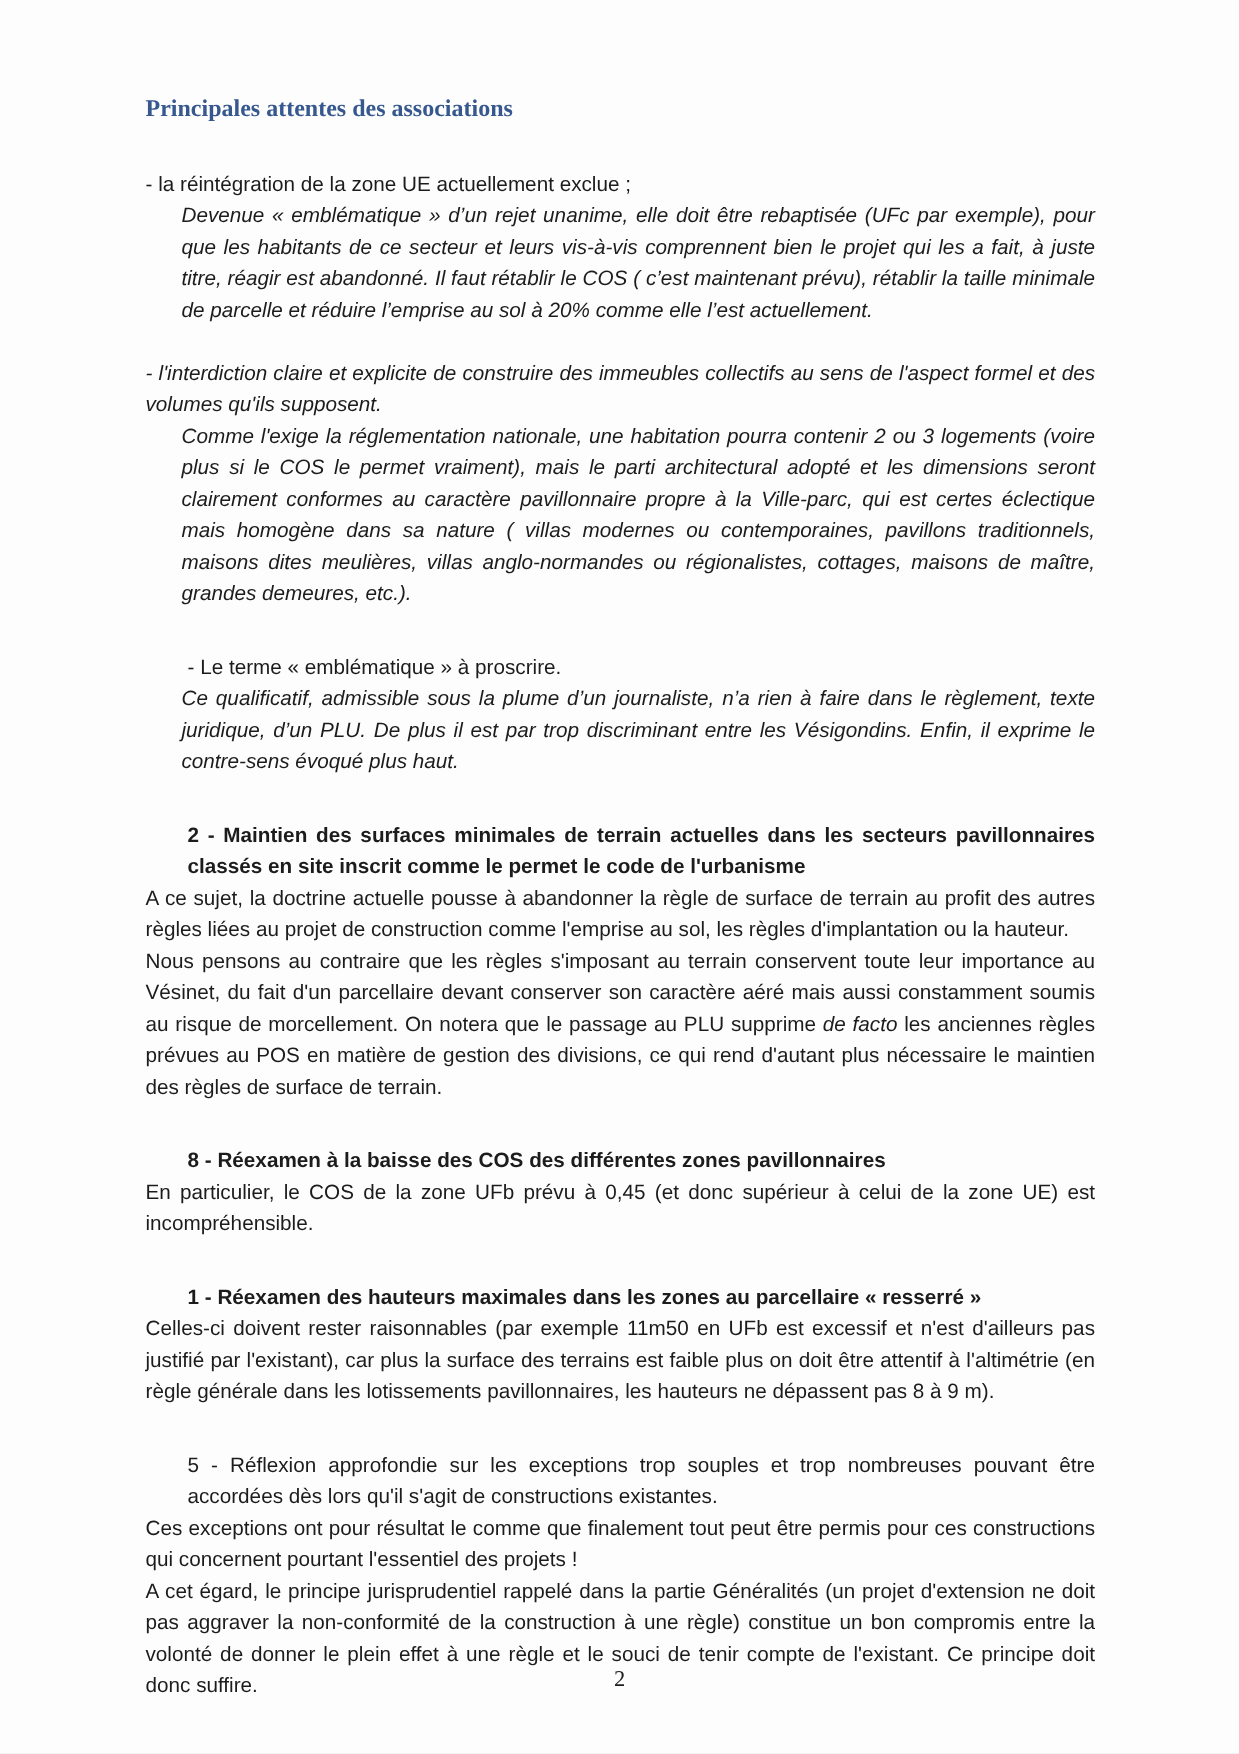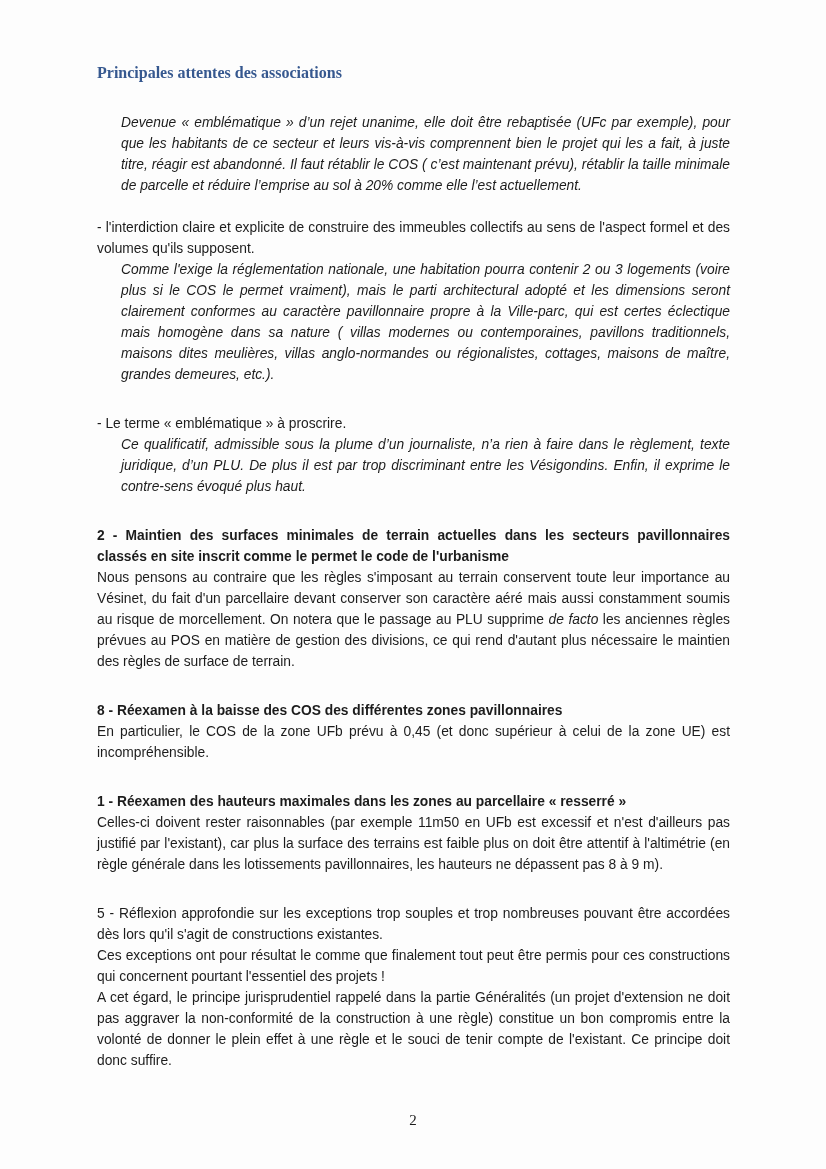--- a/index.html
+++ b/index.html
@@ -23,22 +23,22 @@
   .doc-title {
     font-family: "Liberation Serif", serif;
     font-size: 16px;
     font-weight: bold;
     color: #36588f;
     margin: 0 0 26px 0;
     line-height: 26px;
   }
   p { margin: 0; }
   .para { text-align: justify; }
-  .gap-top { margin-top: 21px; }
-  .gap-top-lg { margin-top: 28px; }
+  .gap-top { margin-top: 21px; font-style: italic; }
+  .gap-top-lg { margin-top: 28px; margin-left: 28px; }
   .sec-heading {
     font-weight: bold;
     text-align: justify;
   }
   .quote {
     font-style: italic;
     margin-left: 24px;
     text-align: justify;
   }
   .bold { font-weight: normal; }
@@ -54,29 +54,31 @@
     color: #1c1c1c;
   }
 </style>
 </head>
 <body>
 
 <div class="page">
 
   <h1 class="doc-title">Principales attentes des associations</h1>
 
+  <p class="para">- la réintégration de la zone UE actuellement exclue ;</p>
   <p class="quote">Devenue « emblématique » d’un rejet unanime, elle doit être rebaptisée (UFc par exemple), pour que les habitants de ce secteur et leurs vis-à-vis comprennent bien  le projet qui les a fait, à juste titre, réagir est abandonné. Il faut rétablir le COS ( c’est maintenant prévu), rétablir la taille minimale de parcelle et réduire l’emprise au sol à 20% comme elle l’est actuellement.</p>
 
   <p class="para gap-top">- l'interdiction claire et explicite de construire des immeubles collectifs au sens de l'aspect formel et des volumes qu'ils supposent.</p>
   <p class="quote">Comme l'exige la réglementation nationale, une habitation pourra contenir 2 ou 3 logements (voire plus si le COS le permet vraiment), mais le parti architectural adopté et les dimensions seront clairement conformes au caractère pavillonnaire propre à la Ville-parc, qui est certes éclectique mais homogène dans sa nature ( villas modernes ou contemporaines, pavillons traditionnels, maisons dites meulières, villas anglo-normandes ou régionalistes, cottages, maisons de maître, grandes demeures, etc.).</p>
 
   <p class="para gap-top-lg">- Le terme « emblématique » à proscrire.</p>
   <p class="quote">Ce qualificatif, admissible sous la plume d’un journaliste, n’a rien à faire dans le règlement, texte juridique, d’un PLU. De plus il est par trop discriminant entre les Vésigondins. Enfin, il exprime le contre-sens évoqué plus haut.</p>
 
   <p class="sec-heading gap-top-lg">2 - Maintien des surfaces minimales de terrain actuelles dans les secteurs pavillonnaires classés en site inscrit comme le permet le code de l'urbanisme</p>
+  <p class="para">A ce sujet, la doctrine actuelle pousse à abandonner la règle de surface de terrain au profit des autres règles liées au projet de construction comme l'emprise au sol, les règles d'implantation ou la hauteur.</p>
   <p class="para"><span>Nous pensons au contraire que les règles s'imposant au terrain conservent toute leur importance au Vésinet, du fait d'un parcellaire devant conserver son caractère aéré mais aussi constamment soumis au risque de morcellement. On notera que le passage au PLU supprime </span><span class="italic">de facto</span><span> les anciennes règles prévues au POS en matière de gestion des divisions, ce qui rend d'autant plus nécessaire le maintien des règles de surface de terrain.</span></p>
 
   <p class="sec-heading gap-top-lg">8 - Réexamen à la baisse des COS des différentes zones pavillonnaires</p>
   <p class="para">En particulier, le COS de la zone UFb prévu à 0,45 (et donc supérieur à celui de la zone UE) est incompréhensible.</p>
 
   <p class="sec-heading gap-top-lg">1 - Réexamen des hauteurs maximales dans les zones au parcellaire « resserré »</p>
   <p class="para">Celles-ci doivent rester raisonnables (par exemple 11m50 en UFb est excessif et n'est d'ailleurs pas justifié par l'existant), car plus la surface des terrains est faible plus on doit être attentif à l'altimétrie (en règle générale dans les lotissements pavillonnaires, les hauteurs ne dépassent pas 8 à 9 m).</p>
 
   <p class="para gap-top-lg"><span class="bold">5 - Réflexion approfondie sur les exceptions trop souples et trop nombreuses</span><span> pouvant être accordées dès lors qu'il s'agit de constructions existantes.</span></p>
   <p class="para">Ces exceptions ont pour résultat le comme que finalement tout peut être permis pour ces constructions qui concernent pourtant l'essentiel des projets !</p>

